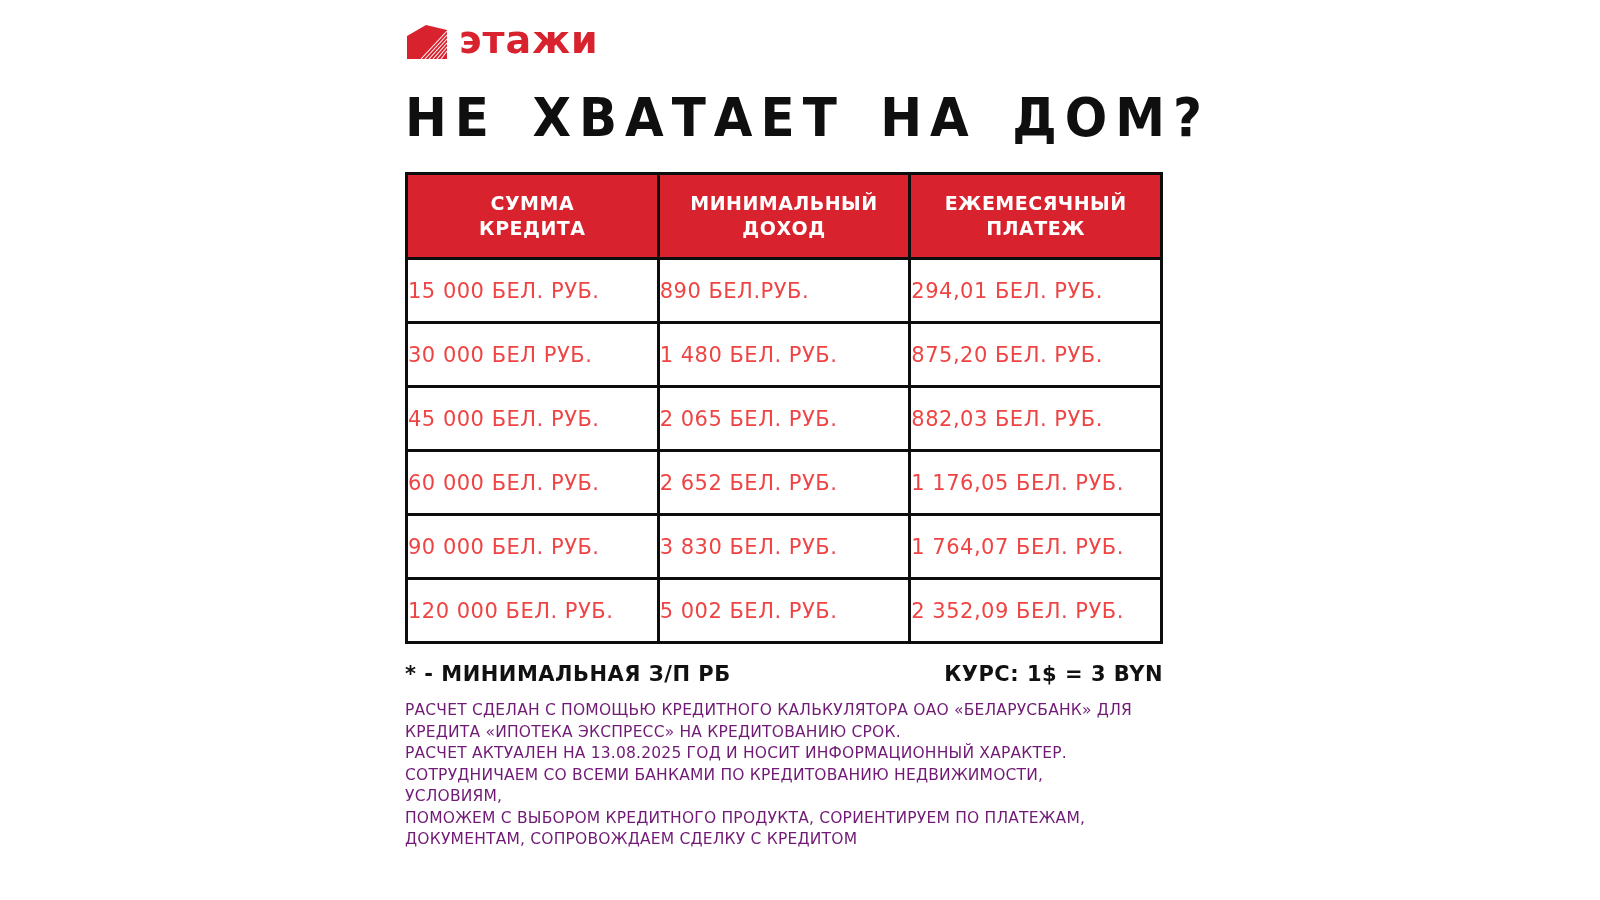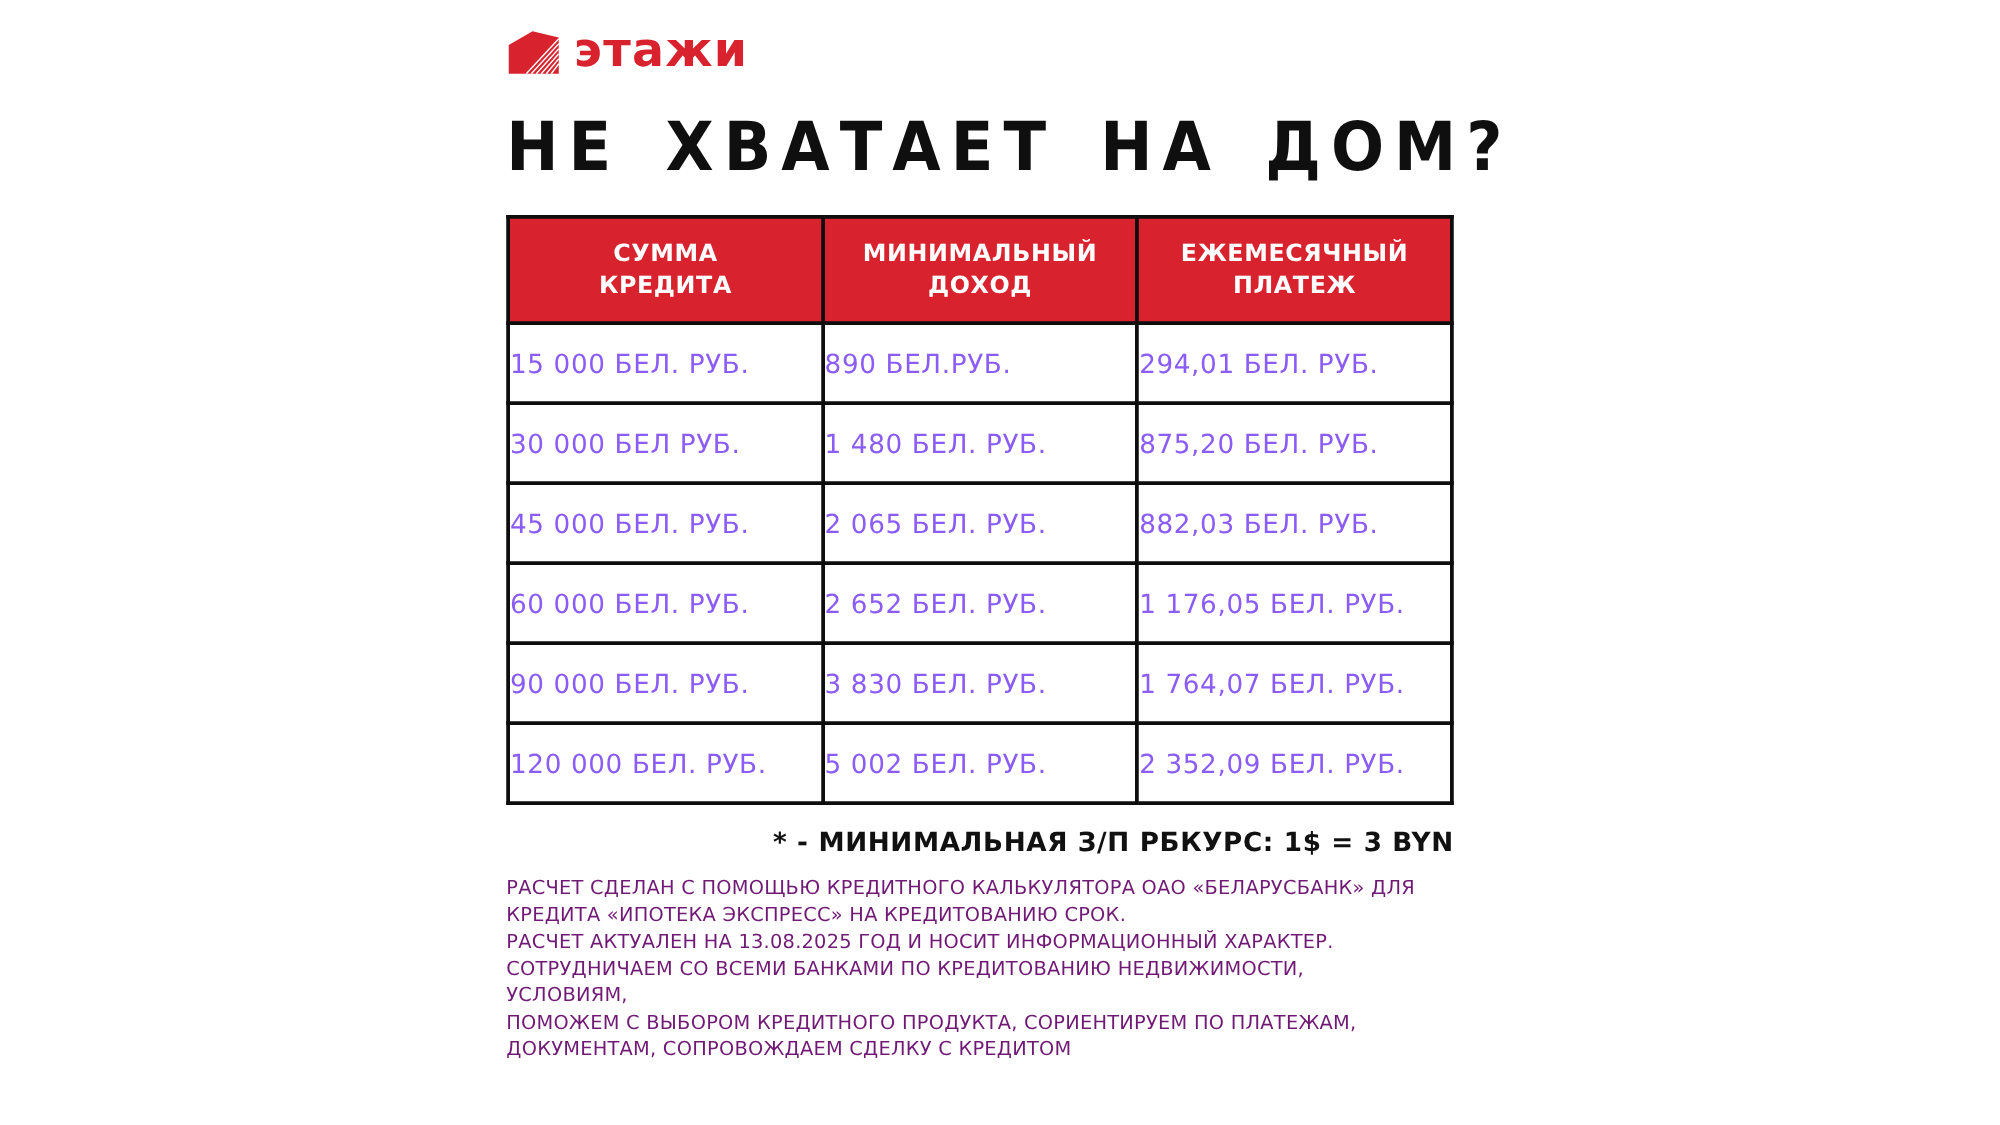--- a/index.html
+++ b/index.html
@@ -37,29 +37,29 @@
     border: 3px solid #0d0d0d;
     vertical-align: middle;
   }
   table.credit-table th {
     background: #d8232e; color: #ffffff;
     height: 85px;
     font-size: 19px; font-weight: bold; letter-spacing: 0.5px;
     line-height: 1.32;
   }
   table.credit-table td {
-    background: #ffffff; color: #8b5cf6;
+    background: #ffffff; color: #ef4444;
     height: 64px;
     font-size: 21px; font-weight: 500; letter-spacing: 0.5px;
   }
 
   
   .footnote-row {
     margin-top: 18px; width: 758px;
-    display: flex; justify-content: flex-end; align-items: baseline;
+    display: flex; justify-content: space-between; align-items: baseline;
     font-size: 21px; font-weight: bold; color: #111111; letter-spacing: 0.5px;
   }
 
   
   .disclaimer {
     margin-top: 14px; width: 760px;
     font-size: 15.5px; font-weight: 500; color: #701a75;
     line-height: 21.5px; letter-spacing: 0.2px;
   }
 </style>

